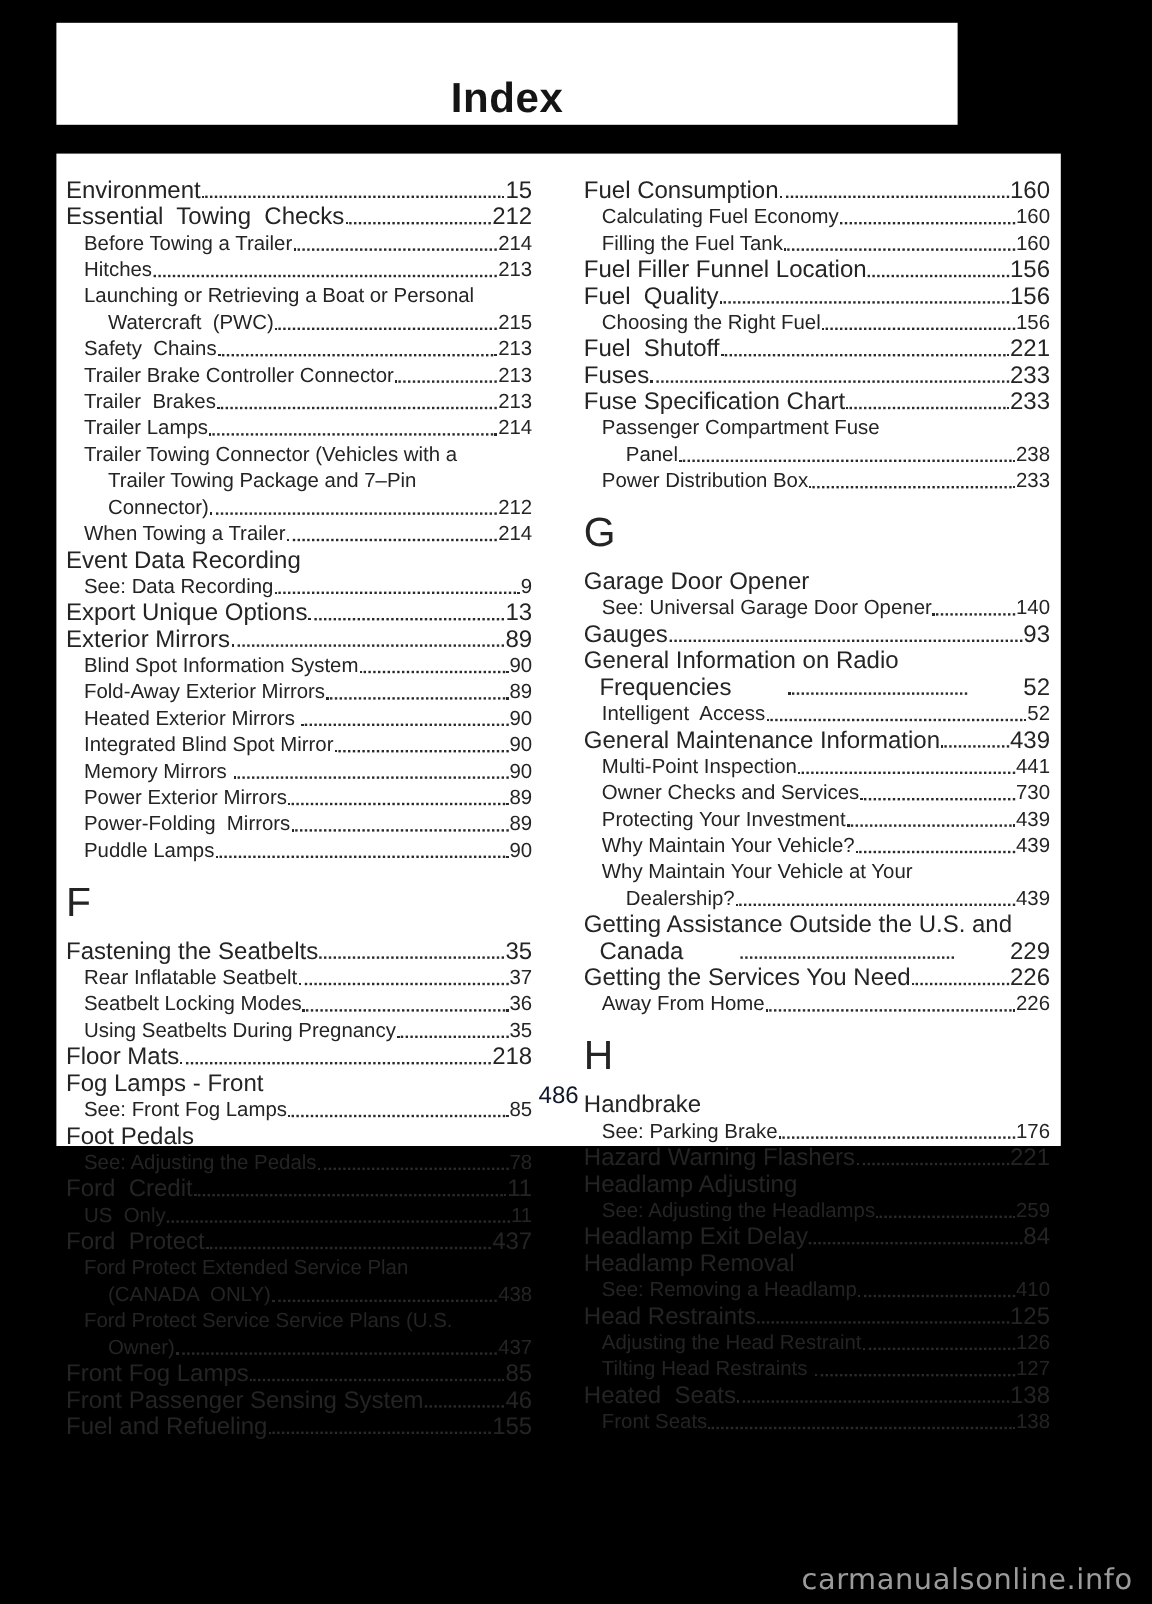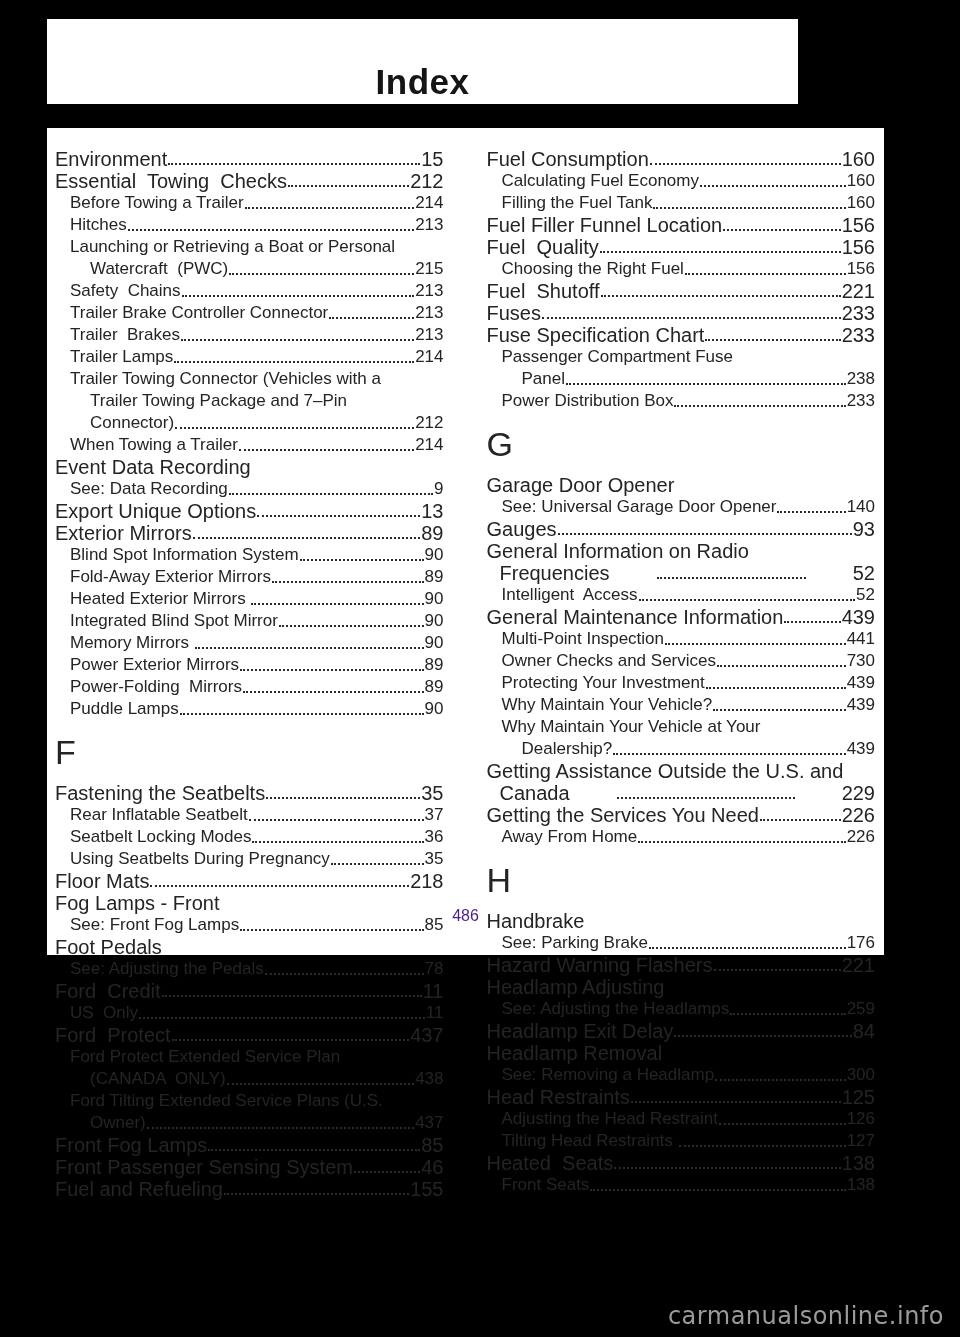--- a/index.html
+++ b/index.html
@@ -51,21 +51,21 @@
 
   .section-letter {
     font-size:34px; line-height:34px;
     padding:15px 0 13px 0;
     color:#242424; font-weight:400;
   }
 
   .folio {
     position:absolute; left:0; right:0; bottom:30px;
     text-align:center;
-    font-size:16px; color:#4c1d95;
+    font-size:20px; color:#0f172a;
   }
   .watermark {
     position:absolute; right:16px; bottom:7px;
     font-size:24px; color:#9b9b9b;
     font-family:"DejaVu Sans", sans-serif;
     letter-spacing:0.5px;
     margin-left:23px;
   }
 </style>
 </head>
@@ -259,21 +259,21 @@
         </div>
         <div class="row sub ind-sub">
           <span class="label">Ford Protect Extended Service Plan</span>
         </div>
         <div class="row sub ind-sub-cont">
           <span class="label">(CANADA  ONLY)</span>
           <span class="leader"></span>
           <span class="pagenum">438</span>
         </div>
         <div class="row sub ind-sub">
-          <span class="label">Ford Tilting Extended Service Plans (U.S.</span>
+          <span class="label">Ford Protect Service Service Plans (U.S.</span>
         </div>
         <div class="row sub ind-sub-cont">
           <span class="label">Owner)</span>
           <span class="leader"></span>
           <span class="pagenum">437</span>
         </div>
         <div class="row main">
           <span class="label">Front Fog Lamps</span>
           <span class="leader"></span>
           <span class="pagenum">85</span>
@@ -452,21 +452,21 @@
           <span class="label">Headlamp Exit Delay</span>
           <span class="leader"></span>
           <span class="pagenum">84</span>
         </div>
         <div class="row main">
           <span class="label">Headlamp Removal</span>
         </div>
         <div class="row sub ind-sub">
           <span class="label">See: Removing a Headlamp</span>
           <span class="leader"></span>
-          <span class="pagenum">300</span>
+          <span class="pagenum">410</span>
         </div>
         <div class="row main">
           <span class="label">Head Restraints</span>
           <span class="leader"></span>
           <span class="pagenum">125</span>
         </div>
         <div class="row sub ind-sub">
           <span class="label">Adjusting the Head Restraint</span>
           <span class="leader"></span>
           <span class="pagenum">126</span>

